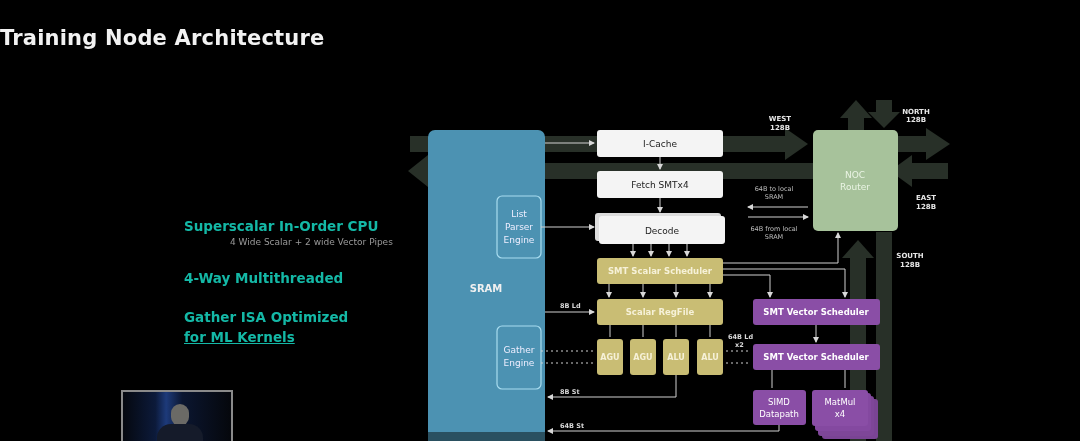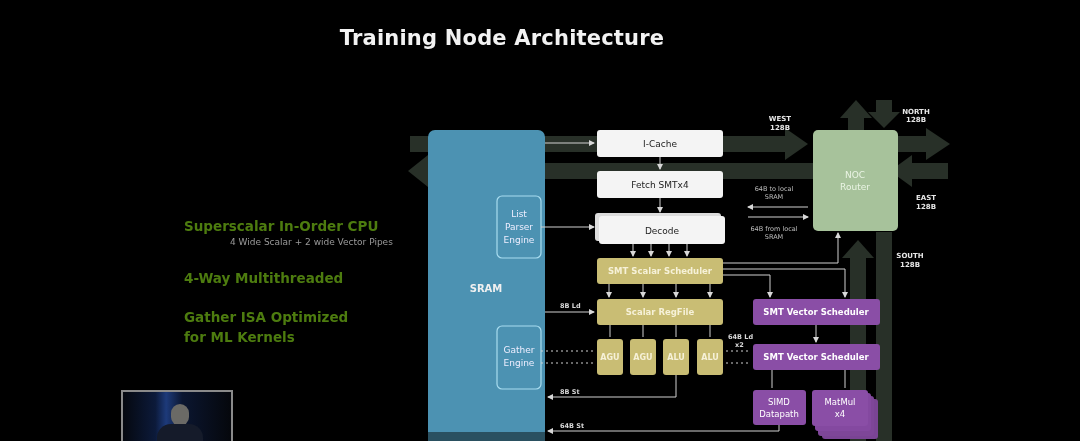--- a/index.html
+++ b/index.html
@@ -1,36 +1,36 @@
 <!DOCTYPE html>
 <html><head>
 <meta charset="utf-8">
 <style>
   html, body { margin:0; padding:0; background:#000; }
   body { width:1080px; height:441px; position:relative; overflow:hidden; font-family:"DejaVu Sans", sans-serif; color:#fff; }
   .abs { position:absolute; }
-  #title { left:0; width:1004px; top:26px; text-align:center; font-size:21px; font-weight:bold; color:#f2f2f2; letter-spacing:0.2px; }
-  .feat { left:184px; font-weight:bold; color:#4d7c0f; font-size:13.5px; line-height:20px; }
+  #title { left:0; width:1004px; top:26px; font-size:21px; font-weight:bold; color:#f2f2f2; letter-spacing:0.2px; }
+  .feat { left:184px; font-weight:bold; color:#14b8a6; font-size:13.5px; line-height:20px; }
   .feat-sub { left:184px; font-size:9px; color:#9a9a9a; }
   svg#diagram { position:absolute; left:0; top:0; }
   .lbl { font-family:"DejaVu Sans", sans-serif; }
   #presenter { left:121px; top:390px; width:108px; height:60px; border:2px solid #8a8a8a; background:linear-gradient(90deg,#05080f 0%,#0c1a3a 30%,#1d3a7a 40%,#0b1630 55%,#05070c 100%); overflow:hidden; }
   #presenter .head { position:absolute; left:48px; top:12px; width:18px; height:22px; border-radius:9px; background:#6b6a66; }
   #presenter .body { position:absolute; left:34px; top:32px; width:46px; height:30px; border-radius:14px 14px 0 0; background:#151b2a; }
 </style>
 </head>
 <body>
 
 <div id="title" class="abs">Training Node Architecture</div>
 
 <div class="abs feat" style="top:216px;">Superscalar In-Order CPU</div>
 <div class="abs feat-sub" style="top:237px;margin-left:46px;">4 Wide Scalar + 2 wide Vector Pipes</div>
 <div class="abs feat" style="top:268px;">4-Way Multithreaded</div>
 <div class="abs feat" style="top:307px;">Gather ISA Optimized</div>
-<div class="abs feat" style="top:327px;">for ML Kernels</div>
+<div class="abs feat" style="top:327px;text-decoration:underline;">for ML Kernels</div>
 
 <svg id="diagram" width="1080" height="441" viewBox="0 0 1080 441">
   <defs>
     <marker id="ah" markerWidth="6" markerHeight="6" refX="5" refY="3" orient="auto">
         <path d="M0,0 L6,3 L0,6 z" fill="#d8d8d8"></path>
       </marker>
   </defs>
 
   <g fill="#283028">
 

